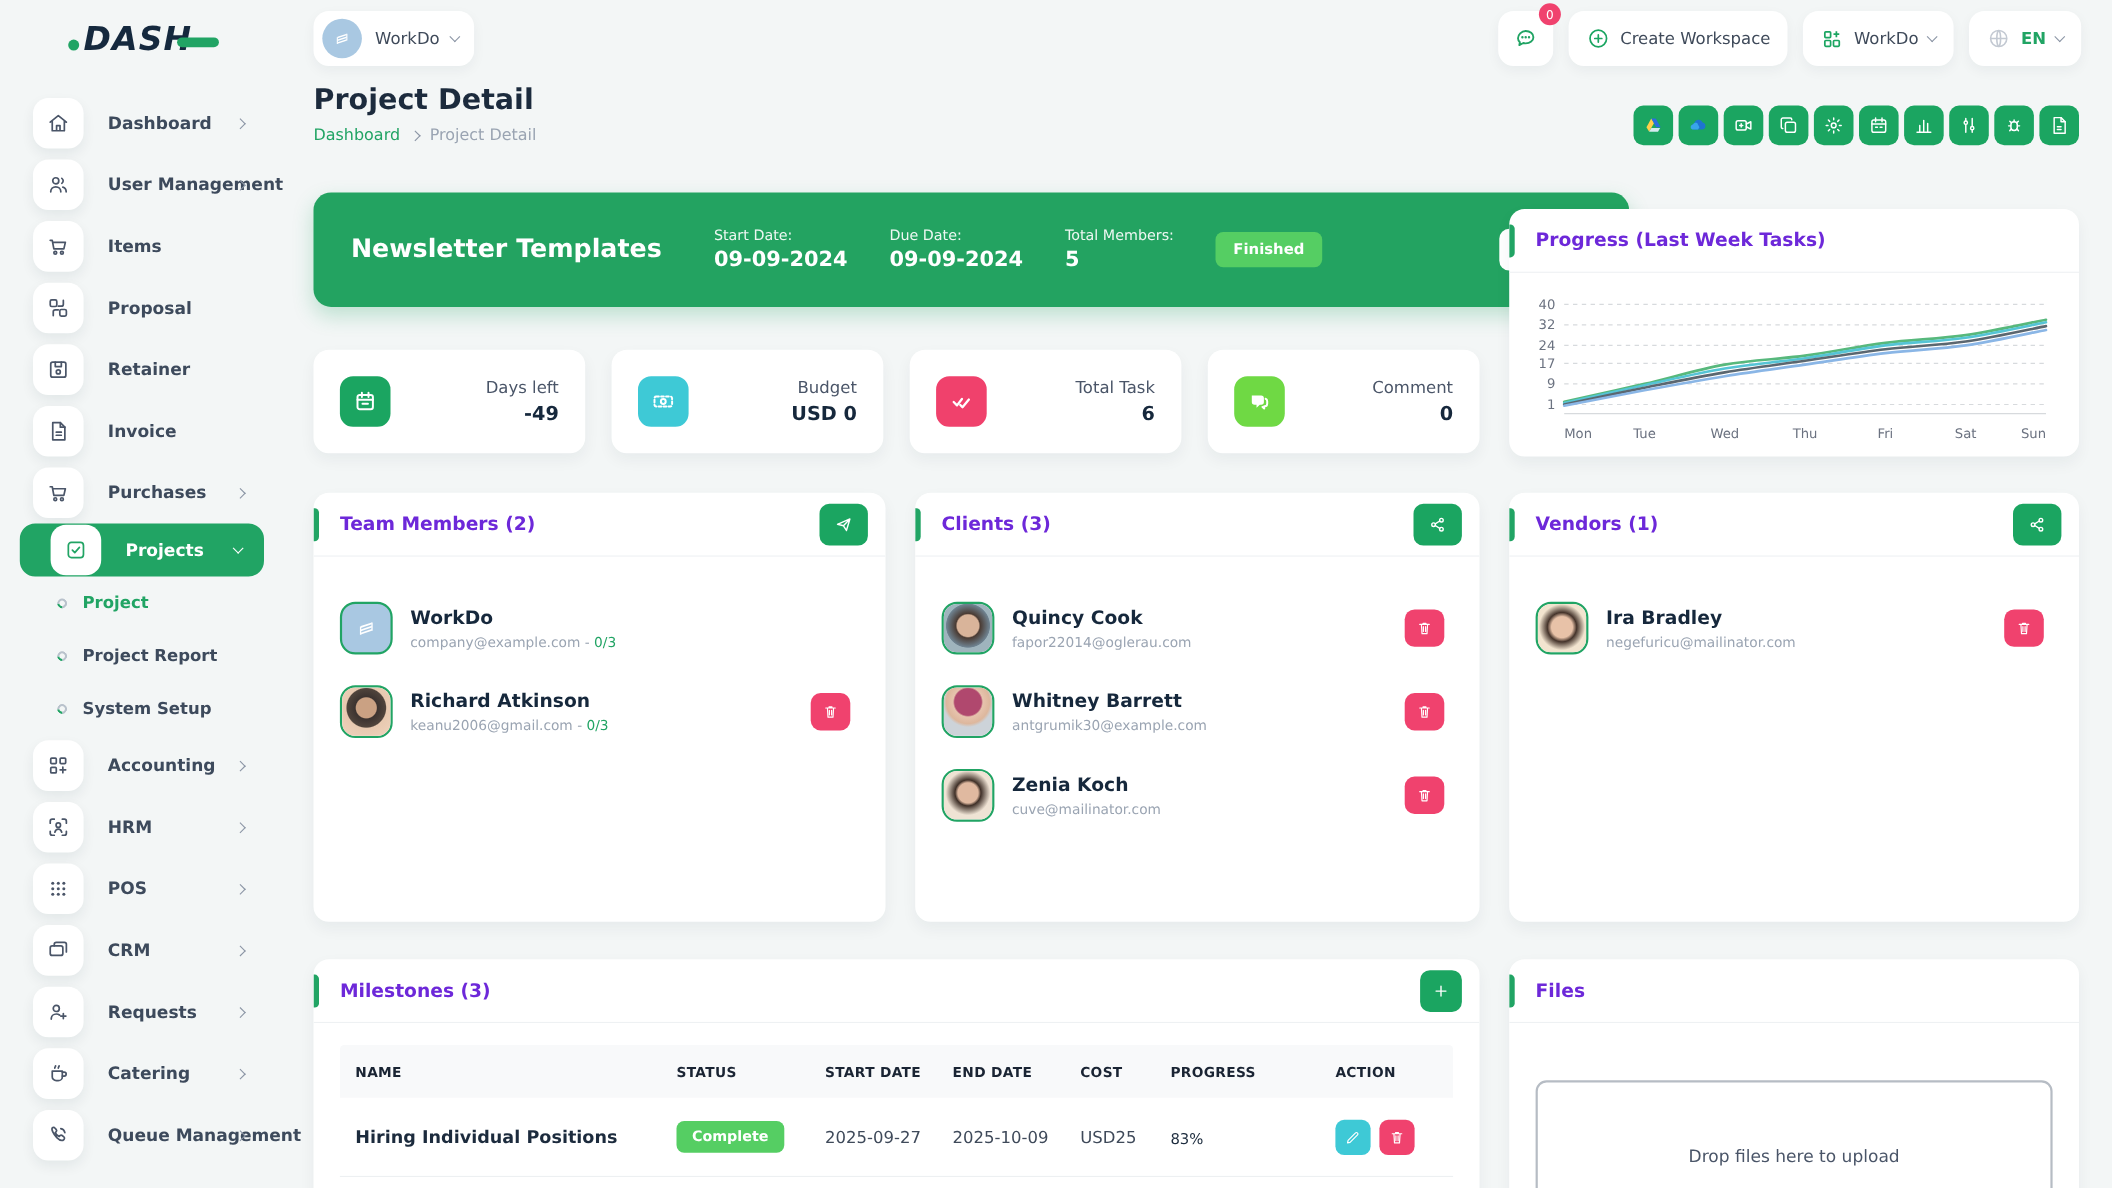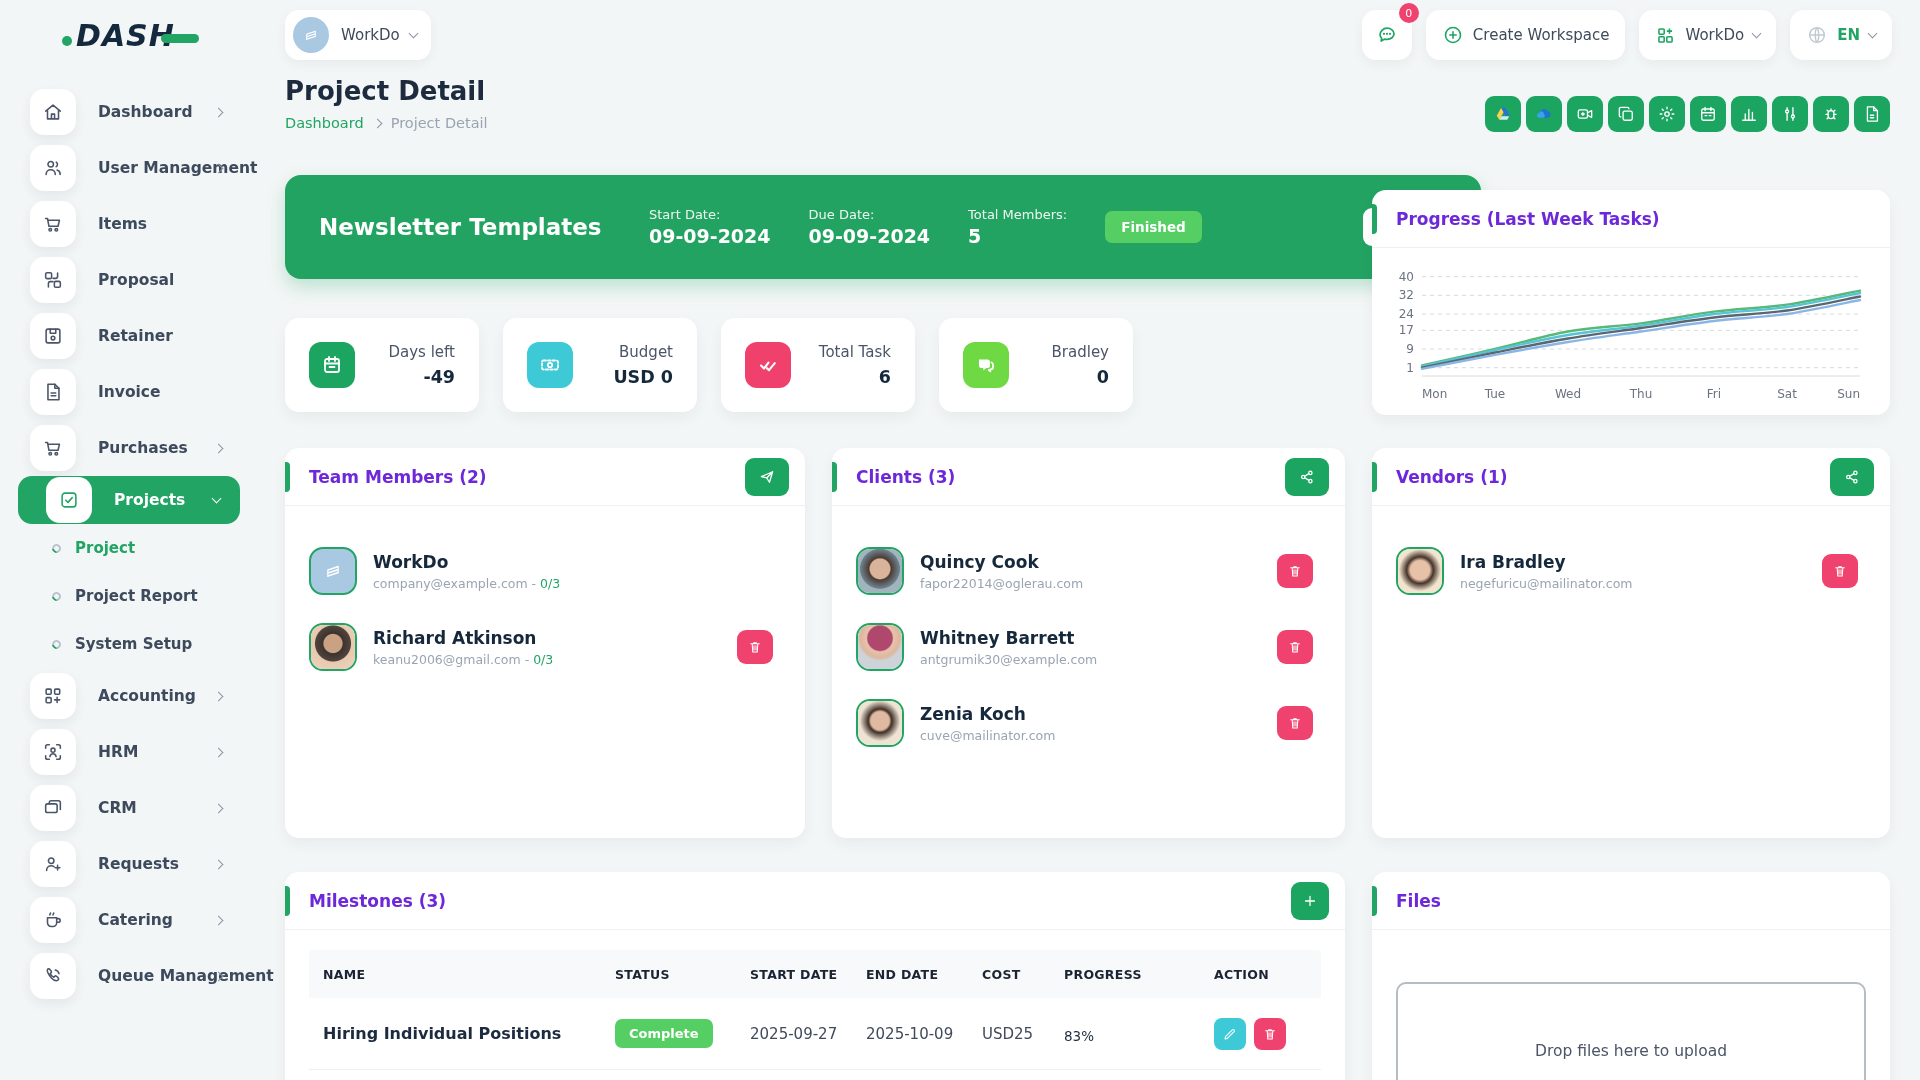--- a/index.html
+++ b/index.html
@@ -61,21 +61,21 @@
     border-radius:16px; box-shadow:0 8px 18px rgba(33,164,100,.25); display:flex; align-items:center; color:#fff; }
   .banner-title { font-size:23px; font-weight:700; margin-left:34px; width:330px; }
   .b-field { margin-right:38px; }
   .b-field .k { font-size:13px; opacity:.92; }
   .b-field .v { font-size:19px; font-weight:700; margin-top:3px; }
   .finish-badge { background:#55ce63; border-radius:7px; padding:8px 16px; font-size:13.5px; font-weight:600; margin-right:40px; }
   .banner-actions { display:flex; gap:12px; position:absolute; right:30px; }
   .wbtn { width:38px; height:38px; background:#fff; border-radius:9px; display:flex; align-items:center; justify-content:center; cursor:pointer; }
   .wbtn svg { width:17px; height:17px; stroke:#26323f; stroke-width:1.6; fill:none; stroke-linecap:round; stroke-linejoin:round; }
 
-  .stats { position:absolute; left:285px; top:318px; width:848px; display:flex; gap:24px; }
+  .stats { position:absolute; left:285px; top:318px; width:1060px; display:flex; gap:24px; }
   .stat-card { flex:1; background:#fff; border-radius:14px; height:94px; box-shadow:0 6px 14px rgba(20,40,60,.05);
     display:flex; align-items:center; padding:0 24px; justify-content:space-between; }
   .stat-icon { width:46px; height:46px; border-radius:12px; display:flex; align-items:center; justify-content:center; }
   .stat-icon svg { width:24px; height:24px; stroke:#fff; stroke-width:1.8; fill:none; stroke-linecap:round; stroke-linejoin:round; }
   .stat-text { text-align:right; }
   .stat-label { font-size:15px; color:#4a5568; }
   .stat-value { font-size:17.5px; font-weight:700; color:#16283c; margin-top:6px; }
 
   .card { position:absolute; background:#fff; border-radius:14px; box-shadow:0 6px 14px rgba(20,40,60,.05); overflow:hidden; }
   .card-head { height:58px; display:flex; align-items:center; position:relative; border-bottom:1px solid #eef1f3; }
@@ -316,20 +316,37 @@
           <svg viewBox="0 0 24 24">
         <path d="M4 8V6a2 2 0 0 1 2-2h2M16 4h2a2 2 0 0 1 2 2v2M20 16v2a2 2 0 0 1-2 2h-2M8 20H6a2 2 0 0 1-2-2v-2"></path>
         <circle cx="12" cy="10" r="2.2"></circle>
             <path d="M8.6 17c.6-2 1.8-3 3.4-3s2.8 1 3.4 3"></path>
           </svg>
         </span>
       <span class="lbl">HRM</span>
       <span class="chev right"></span>
     </div>
 
+    <div class="side-item">
+      <span class="icn">
+          <svg viewBox="0 0 24 24" style="fill:#4a5568;stroke:none">
+        <circle cx="6.5" cy="6.5" r="1.5"></circle>
+            <circle cx="12" cy="6.5" r="1.5"></circle>
+            <circle cx="17.5" cy="6.5" r="1.5"></circle>
+        <circle cx="6.5" cy="12" r="1.5"></circle>
+            <circle cx="12" cy="12" r="1.5"></circle>
+            <circle cx="17.5" cy="12" r="1.5"></circle>
+        <circle cx="6.5" cy="17.5" r="1.5"></circle>
+            <circle cx="12" cy="17.5" r="1.5"></circle>
+            <circle cx="17.5" cy="17.5" r="1.5"></circle>
+          </svg>
+        </span>
+      <span class="lbl">POS</span>
+      <span class="chev right"></span>
+    </div>
 
     <div class="side-item">
       <span class="icn">
           <svg viewBox="0 0 24 24">
         <rect x="4" y="7.5" width="12.5" height="9.5" rx="2"></rect>
             <path d="M8 7.5V6a2 2 0 0 1 2-2h8a2 2 0 0 1 2 2v7.5"></path>
           </svg>
         </span>
       <span class="lbl">CRM</span>
       <span class="chev right"></span>
@@ -510,21 +527,21 @@
       </span>
     </div>
     <div class="stat-card">
       <span class="stat-icon" style="background: rgb(111, 217, 68);">
         <svg viewBox="0 0 24 24">
             <path style="fill:#fff;stroke:none" d="M5 6.5h8.5A2.5 2.5 0 0 1 16 9v3.5a2.5 2.5 0 0 1-2.5 2.5h-1.2l-3 2.6V15H7.5A2.5 2.5 0 0 1 5 12.5z"></path>
         <path d="M17.5 9.5a2.3 2.3 0 0 1 1.5 2.2v2.4a2.3 2.3 0 0 1-2.3 2.3h-.4v2l-1.6-1.4"></path>
           </svg>
         </span>
       <span class="stat-text">
-        <div class="stat-label">Bradley</div>
+        <div class="stat-label">Comment</div>
         <div class="stat-value">0</div>
       </span>
     </div>
   </div>
 
   <div class="card r-col-x" style="top:190px; height:225px;">
     <div class="card-head">
       <span class="accent"></span>
       <span class="card-title">Progress (Last Week Tasks)</span>
     </div>

